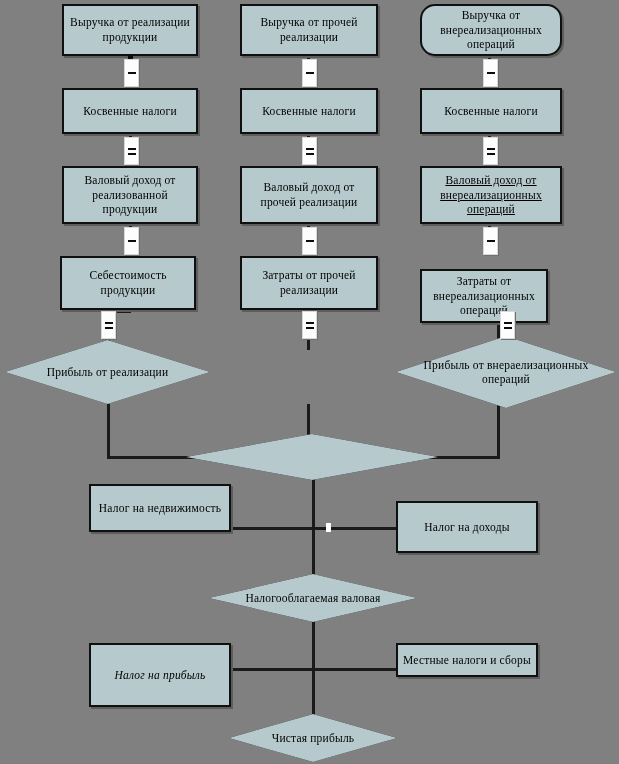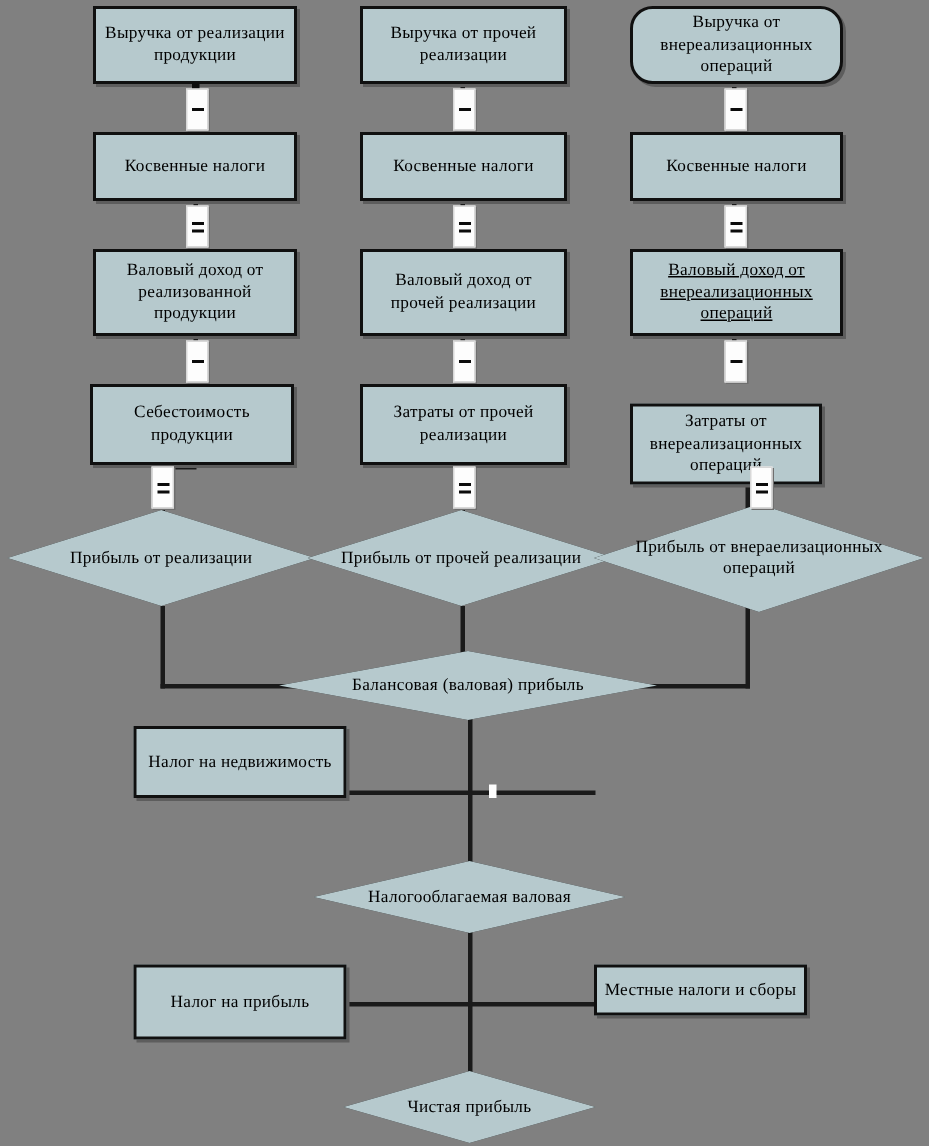--- a/index.html
+++ b/index.html
@@ -238,25 +238,20 @@
     <span>Затраты от прочей реализации</span>
   </div>
 
   <div class="op" style="left:302px; top:311px;">
     <span class="glyph">
         <i></i>
         <i></i>
       </span>
   </div>
 
-  <div class="diamond" style="left:205px; top:340px; width:205px; height:64px;">
-    <div class="outline"></div>
-    <div class="shape"></div>
-    <span class="dlabel">Прибыль от прочей реализации</span>
-  </div>
 
   <div class="box" style="left:420px; top:4px; width:142px; height:52px;border-radius:15px;">
     <span>Выручка от внереализационных операций</span>
   </div>
 
   <div class="op" style="left:483px; top:59px;">
     <span class="glyph">
         <i></i>
       </span>
   </div>
@@ -295,37 +290,39 @@
 
   <div class="diamond" style="left:396px; top:336px; width:220px; height:72px;">
     <div class="outline"></div>
     <div class="shape"></div>
     <span class="dlabel">Прибыль от внераелизационных операций</span>
   </div>
 
   <div class="diamond" style="left:186px; top:434px; width:252px; height:46px;">
     <div class="outline"></div>
     <div class="shape"></div>
-    <span class="dlabel">Балансовая (валовая) прибыль</span>
   </div>
 
   <div class="box" style="left:89px; top:484px; width:142px; height:48px;">
     <span>Налог на недвижимость</span>
   </div>
 
+  <div class="box" style="left:396px; top:501px; width:142px; height:52px;">
+    <span>Налог на доходы</span>
+  </div>
 
   <div class="marker" style="left:326px; top:523px;"></div>
 
   <div class="diamond" style="left:209px; top:574px; width:208px; height:48px;">
     <div class="outline"></div>
     <div class="shape"></div>
     <span class="dlabel">Налогооблагаемая валовая</span>
   </div>
 
-  <div class="box" style="left:89px; top:643px; width:142px; height:50px;">
+  <div class="box" style="left:89px; top:643px; width:142px; height:64px;font-style:italic;">
     <span>Налог на прибыль</span>
   </div>
 
   <div class="box" style="left:396px; top:643px; width:142px; height:34px;">
     <span>Местные налоги и сборы</span>
   </div>
 
   <div class="diamond" style="left:229px; top:714px; width:168px; height:48px;">
     <div class="outline"></div>
     <div class="shape"></div>

